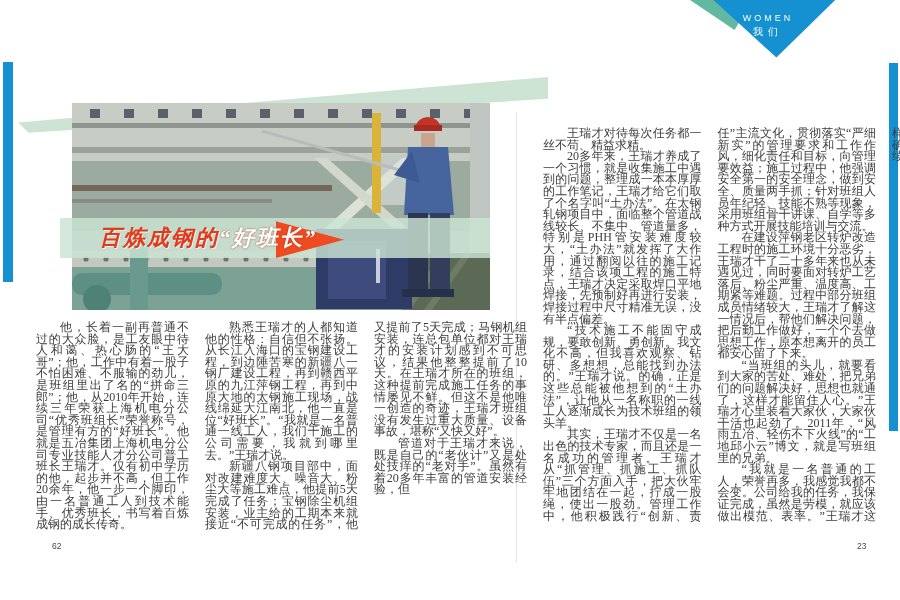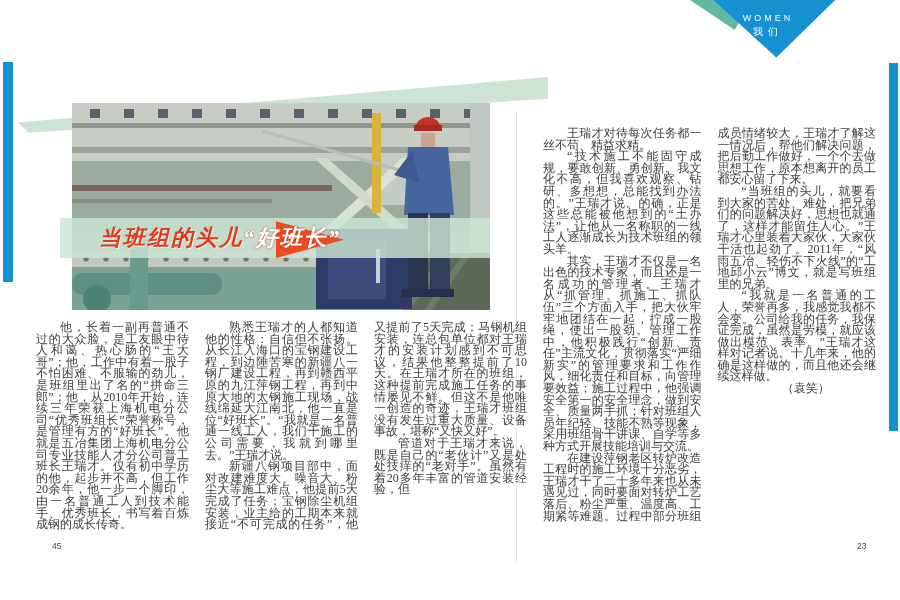--- a/index.html
+++ b/index.html
@@ -125,36 +125,37 @@
       <path d="M340 48 L322 72 L348 80 Z" fill="#3d5b92"></path>
       <rect x="336" y="110" width="20" height="78" fill="#2c3550"></rect>
       <rect x="358" y="110" width="20" height="78" fill="#333d5c"></rect>
       <rect x="330" y="186" width="52" height="8" fill="#27304a"></rect>
     </g>
   </svg>
 
   <div id="title-band"></div>
   <div id="title-flag"></div>
   <div id="title">
-    <span class="t-red">当班组的头儿</span><span class="t-quote">“好班长”</span>
+    <span class="t-red">百炼成钢的</span><span class="t-quote">“好班长”</span>
   </div>
 
   <div id="text-left" class="cols">
     <p>他，长着一副再普通不过的大众脸，是工友眼中待人和蔼、热心肠的“王大哥”；他，工作中有着一股子不怕困难、不服输的劲儿，是班组里出了名的“拼命三郎”；他，从2010年开始，连续三年荣获上海机电分公司“优秀班组长”荣誉称号，是管理有方的“好班长”。他就是五冶集团上海机电分公司专业技能人才分公司普工班长王瑞才。仅有初中学历的他，起步并不高，但工作20余年，他一步一个脚印，由一名普通工人到技术能手、优秀班长，书写着百炼成钢的成长传奇。</p>
     <p>熟悉王瑞才的人都知道他的性格：自信但不张扬。从长江入海口的宝钢建设工程，到边陲苦寒的新疆八一钢厂建设工程，再到赣西平原的九江萍钢工程，再到中原大地的太钢施工现场，战线绵延大江南北，他一直是位“好班长”。“我就是一名普通一线工人，我们干施工的公司需要，我就到哪里去。”王瑞才说。</p>
     <p>新疆八钢项目部中，面对改建难度大、噪音大、粉尘大等施工难点，他提前5天完成了任务；宝钢除尘机组安装，业主给的工期本来就接近“不可完成的任务”，他又提前了5天完成；马钢机组安装，连总包单位都对王瑞才的安装计划感到不可思议，结果他整整提前了10天。在王瑞才所在的班组，这种提前完成施工任务的事情屡见不鲜。但这不是他唯一创造的奇迹，王瑞才班组没有发生过重大质量、设备事故，堪称“又快又好”。</p>
     <p>管道对于王瑞才来说，既是自己的“老伙计”又是处处技痒的“老对手”。虽然有着20多年丰富的管道安装经验，但</p>
   </div>
 
   <div id="text-right" class="cols">
     <p>王瑞才对待每次任务都一丝不苟、精益求精。</p>
+    <p>20多年来，王瑞才养成了一个习惯，就是收集施工中遇到的问题，整理成一本本厚厚的工作笔记，王瑞才给它们取了个名字叫“土办法”。在太钢轧钢项目中，面临整个管道战线较长、不集中、管道量多，特别是PHH管安装难度较大，“土办法”就发挥了大作用，通过翻阅以往的施工记录，结合该项工程的施工特点，王瑞才决定采取焊口平地焊接，先预制好再进行安装，焊接过程中尺寸精准无误，没有半点偏差。</p>
     <p>“技术施工不能固守成规，要敢创新、勇创新。我文化不高，但我喜欢观察、钻研、多想想，总能找到办法的。”王瑞才说。的确，正是这些总能被他想到的“土办法”，让他从一名称职的一线工人逐渐成长为技术班组的领头羊。</p>
     <p>其实，王瑞才不仅是一名出色的技术专家，而且还是一名成功的管理者。王瑞才从“抓管理、抓施工、抓队伍”三个方面入手，把大伙牢牢地团结在一起，拧成一股绳，使出一股劲。管理工作中，他积极践行“创新、责任”主流文化，贯彻落实“严细新实”的管理要求和工作作风，细化责任和目标，向管理要效益；施工过程中，他强调安全第一的安全理念，做到安全、质量两手抓；针对班组人员年纪轻、技能不熟等现象，采用班组骨干讲课、自学等多种方式开展技能培训与交流。</p>
     <p>在建设萍钢老区转炉改造工程时的施工环境十分恶劣，王瑞才干了二十多年来也从未遇见过，同时要面对转炉工艺落后、粉尘严重、温度高、工期紧等难题。过程中部分班组成员情绪较大，王瑞才了解这一情况后，帮他们解决问题，把后勤工作做好，一个个去做思想工作，原本想离开的员工都安心留了下来。</p>
     <p>“当班组的头儿，就要看到大家的苦处、难处，把兄弟们的问题解决好，思想也就通了，这样才能留住人心。”王瑞才心里装着大家伙，大家伙干活也起劲了。2011年，“风雨五冶、轻伤不下火线”的“工地邱小云”博文，就是写班组里的兄弟。</p>
     <p>“我就是一名普通的工人，荣誉再多，我感觉我都不会变。公司给我的任务，我保证完成，虽然是劳模，就应该做出模范、表率。”王瑞才这样对记者说。十几年来，他的确是这样做的，而且他还会继续这样做。</p>
     <p class="byline">（袁笑）</p>
   </div>
 
-  <div id="pageno-left" class="pageno">45</div>
+  <div id="pageno-left" class="pageno">62</div>
   <div id="pageno-right" class="pageno">23</div>
 
 </div>
 
 </body></html>

